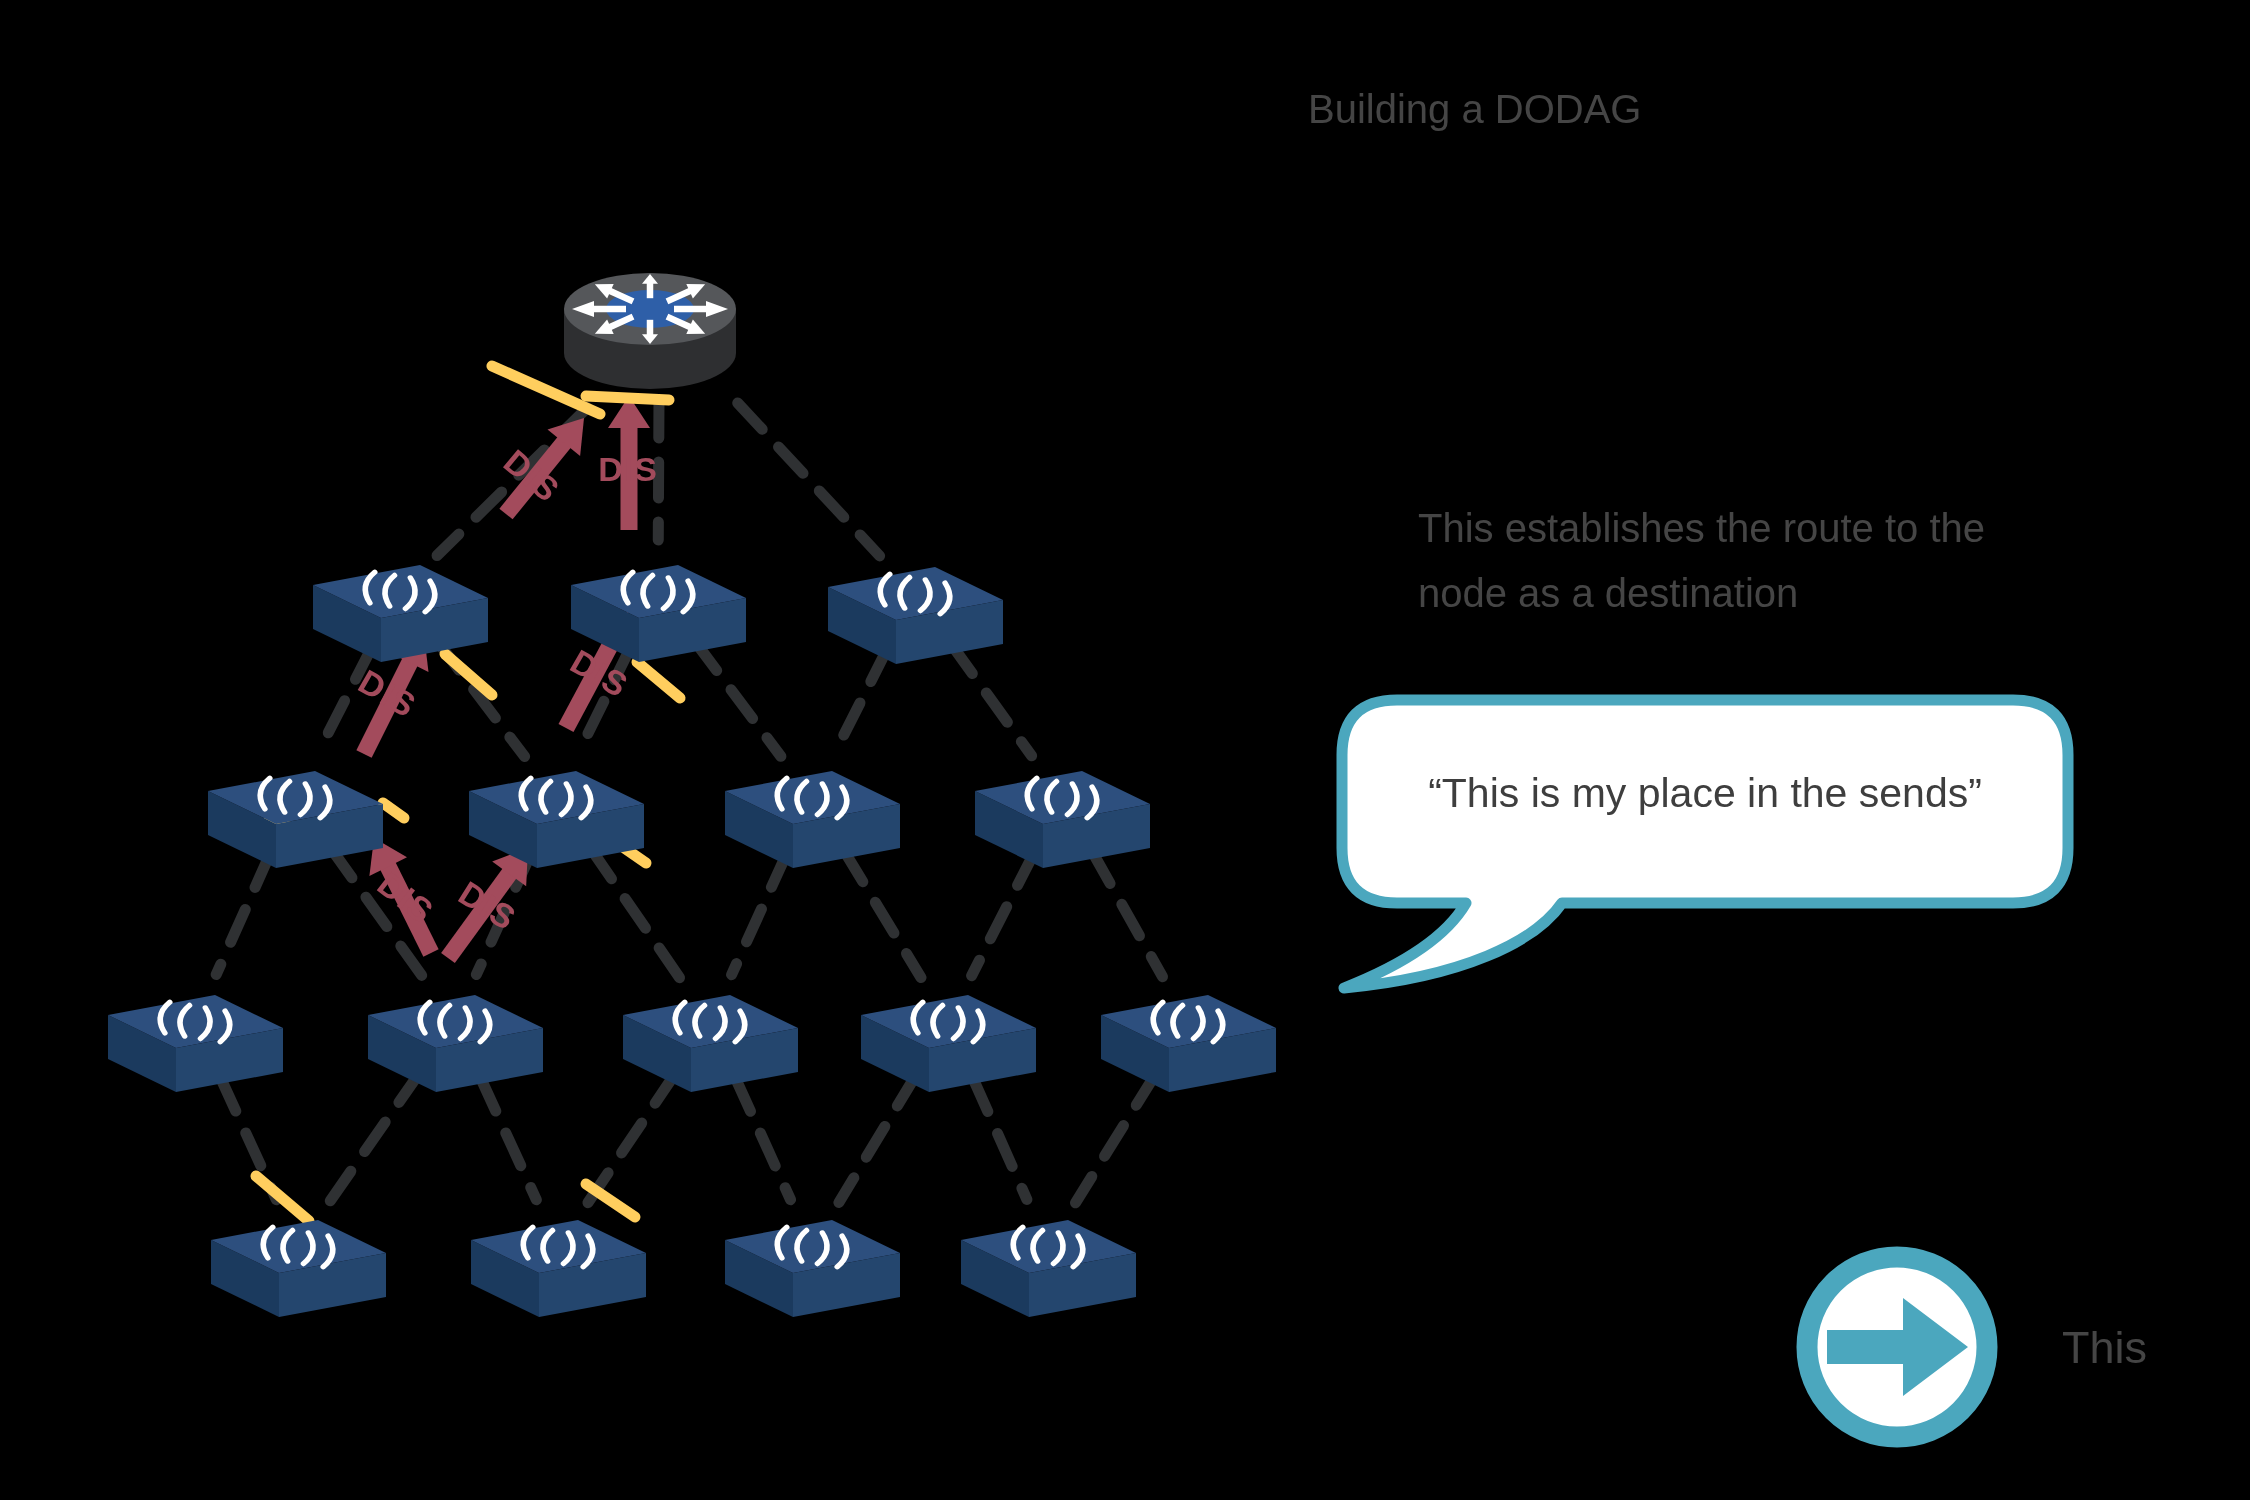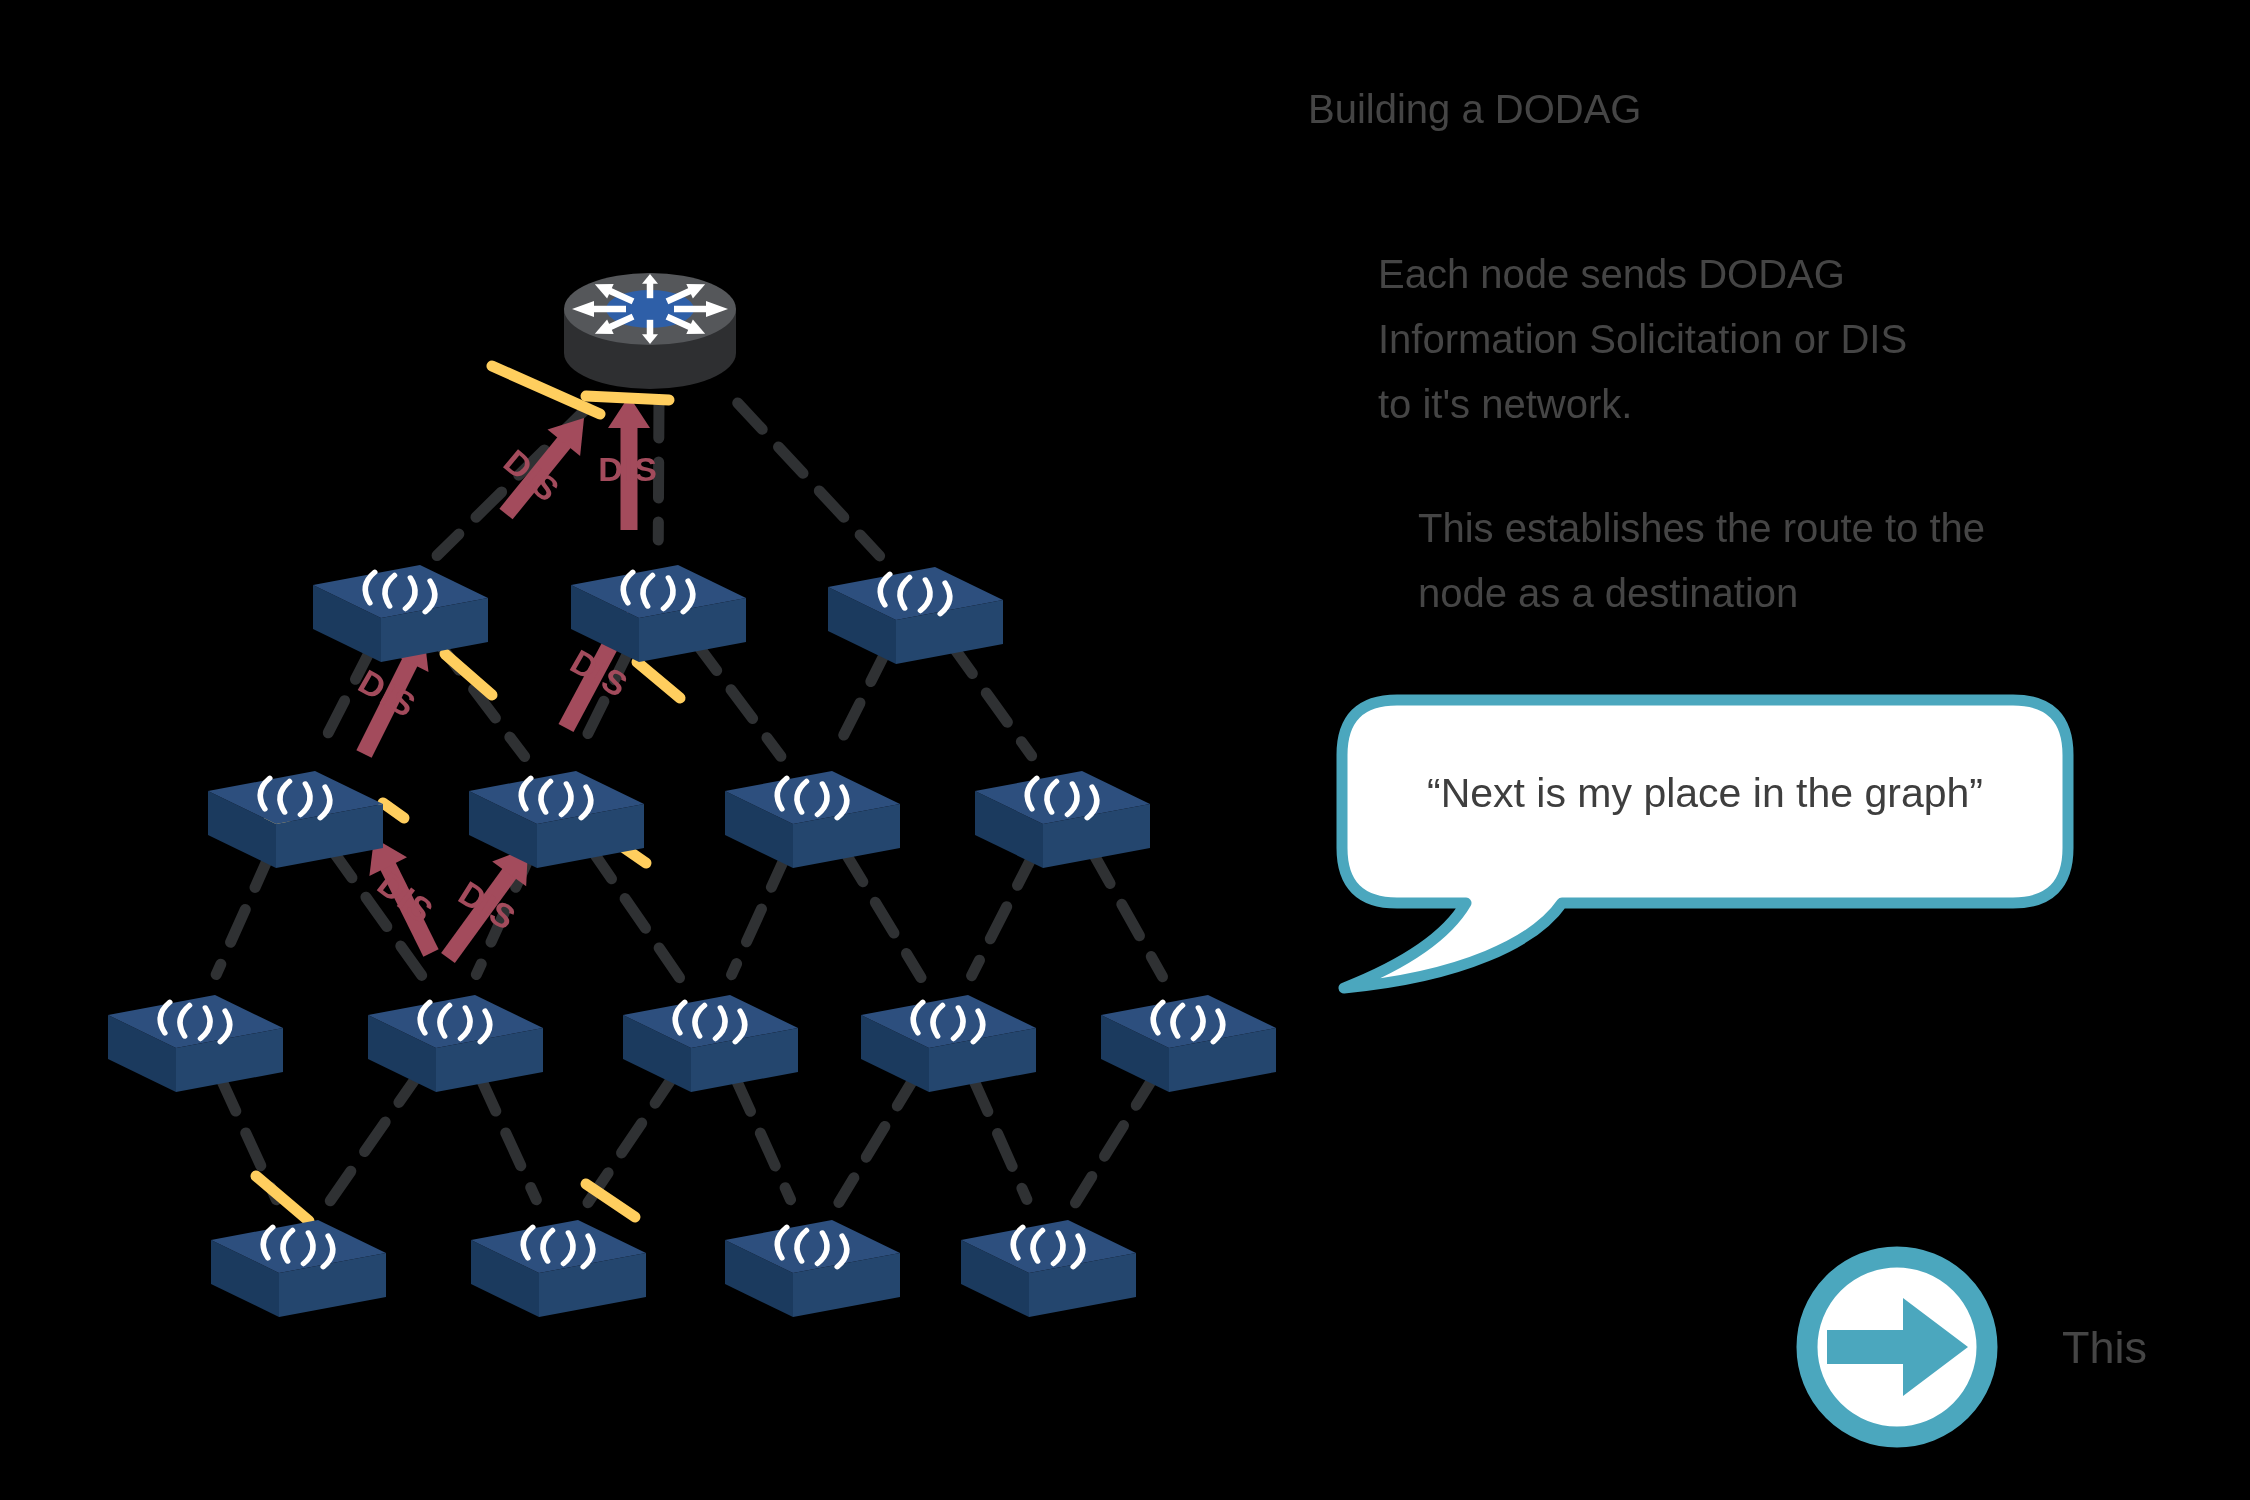--- a/index.html
+++ b/index.html
@@ -297,21 +297,18 @@
          C 1535 942 1462 977 1344 988 C 1410 962 1448 934 1466 903 H 1397
          Q 1342 903 1342 848 V 755 Q 1342 700 1397 700 Z" fill="#FFFFFF" stroke="#4BA7BE" stroke-width="11" stroke-linejoin="round"></path>
 
     <g style="cursor:pointer">
       <circle cx="1897" cy="1347" r="90" fill="#FFFFFF" stroke="#4BA7BE" stroke-width="21"></circle>
       <polygon fill="#4BA7BE" points="1827,1330 1903,1330 1903,1298 1968,1347 1903,1396 1903,1364 1827,1364"></polygon>
     </g>
   </svg>
 
   <div class="txt" id="title">Building a DODAG</div>
-  <div class="txt" id="para1">Each node sends DODAG
-Information Solicitation or DIS
-to it's network.</div>
   <div class="txt" id="para2">This establishes the route to the
 node as a destination</div>
-  <div class="txt" id="bubble-text">“Next is my place in the graph”</div>
+  <div class="txt" id="bubble-text">“This is my place in the sends”</div>
   <div class="txt" id="next-label">This</div>
 
 </div>
 
 </body></html>

